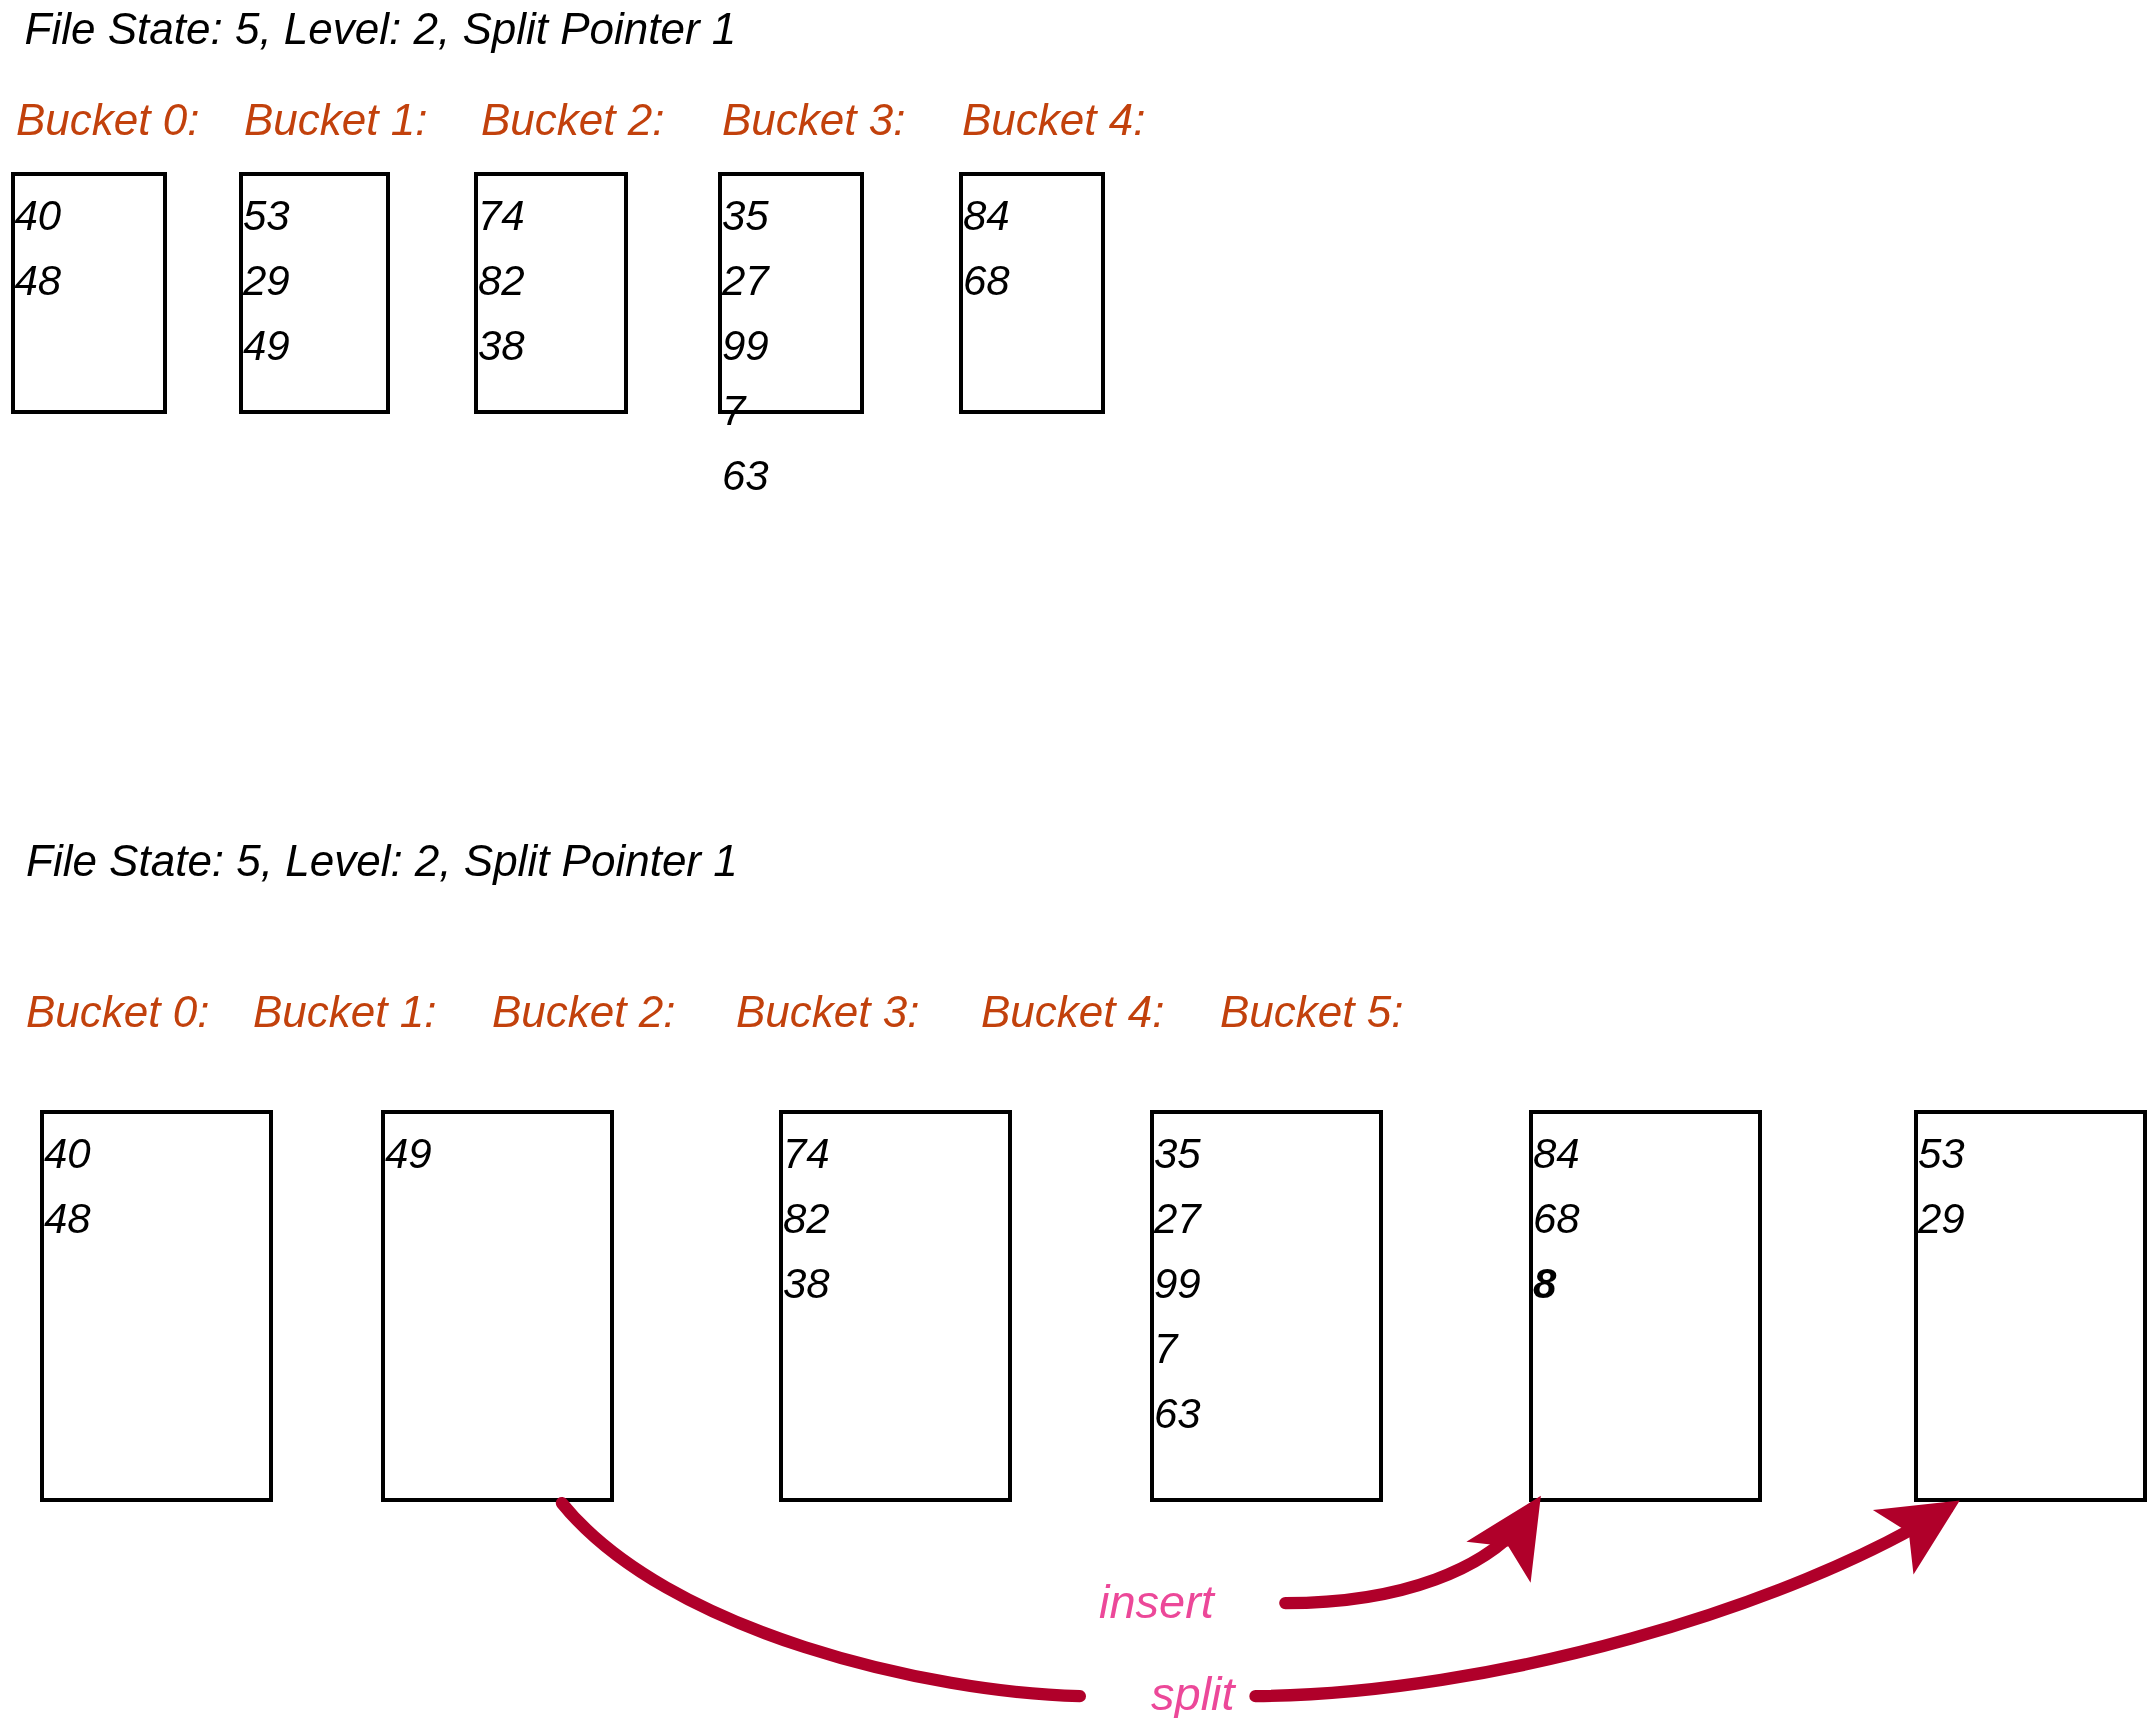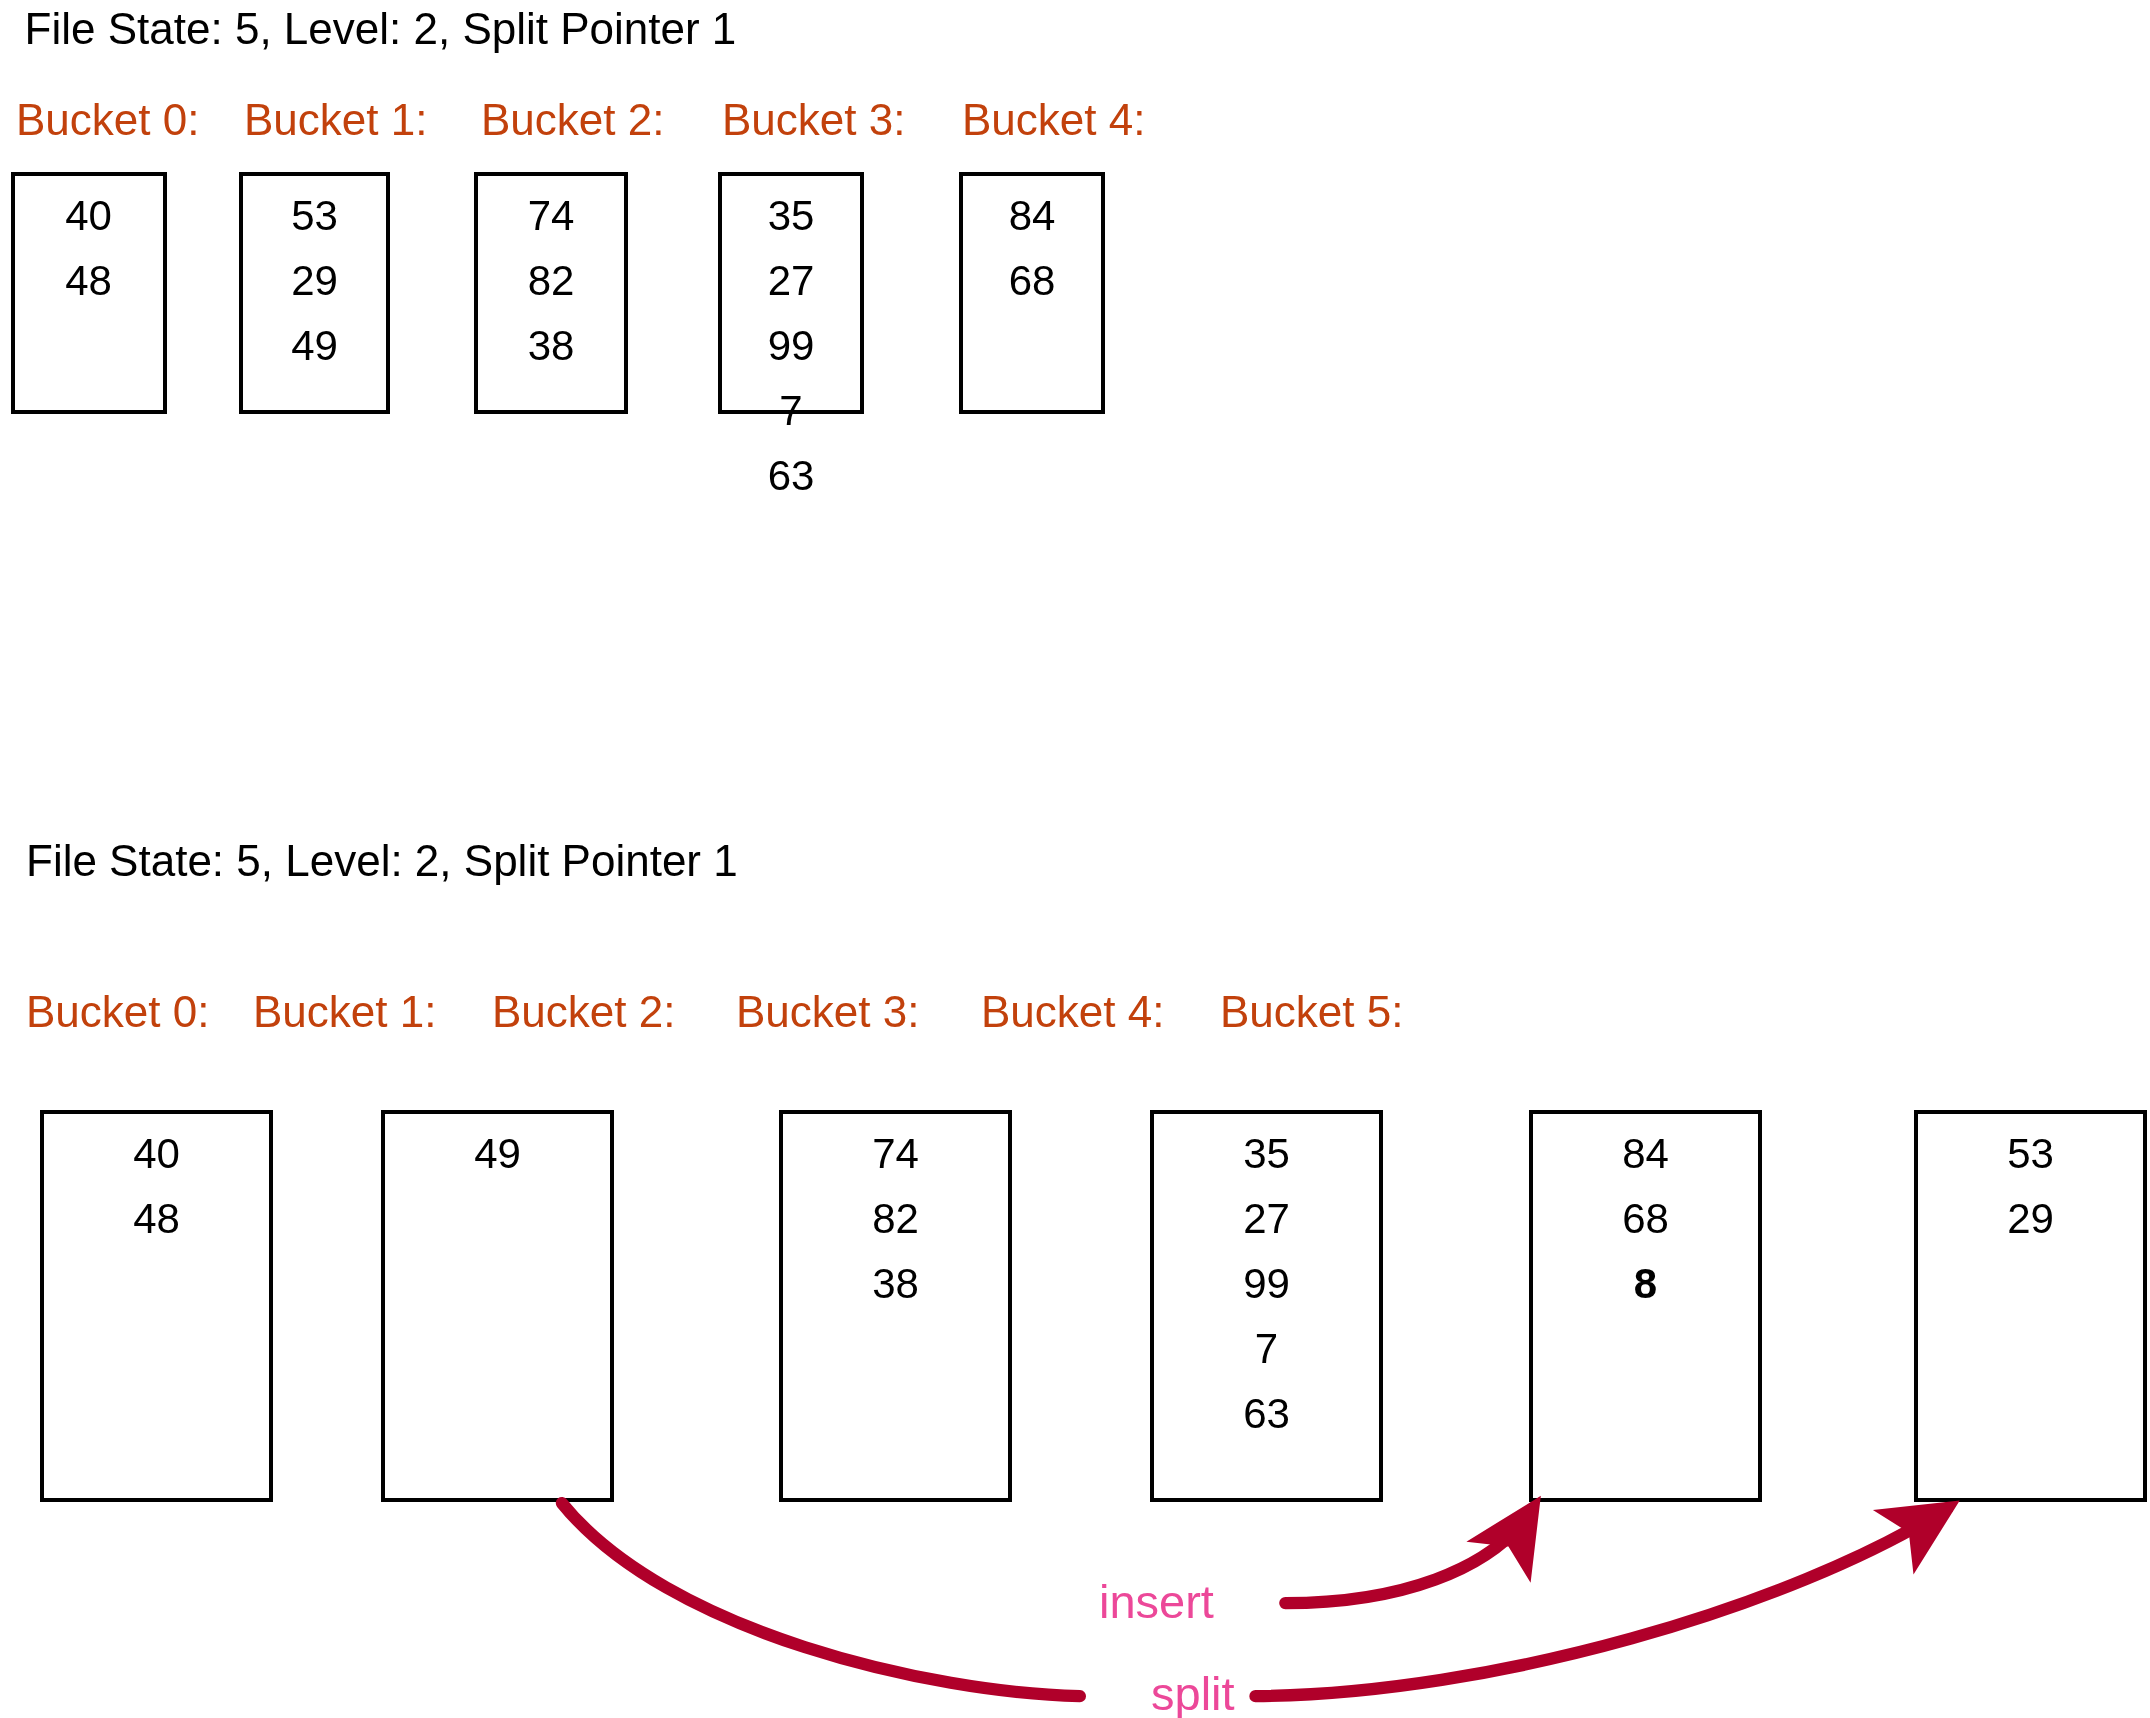--- a/index.html
+++ b/index.html
@@ -14,20 +14,21 @@
     font-family: "Liberation Sans", sans-serif;
     color: #000000;
     overflow: hidden;
   }
   .stage {
     position: absolute;
     left: 0;
     top: 0;
     width: 2151px;
     height: 1233px;
+    font-style: italic;
   }
   .state-title {
     position: absolute;
     font-size: 44px;
     line-height: 1;
     white-space: nowrap;
     color: #000;
   }
   .bucket-label {
     position: absolute;
@@ -39,21 +40,21 @@
   .bucket-box {
     position: absolute;
     box-sizing: border-box;
     border: 4.4px solid #000000;
     background: #ffffff;
   }
   .bucket-values {
     position: absolute;
     left: 0;
     right: 0;
-    text-align: center;
+    text-align: left;
     font-size: 42px;
     line-height: 1;
     color: #000;
   }
   .bucket-values .val {
     display: block;
     margin-bottom: 23px;
   }
   .bucket-values .val.bold {
     font-weight: bold;

